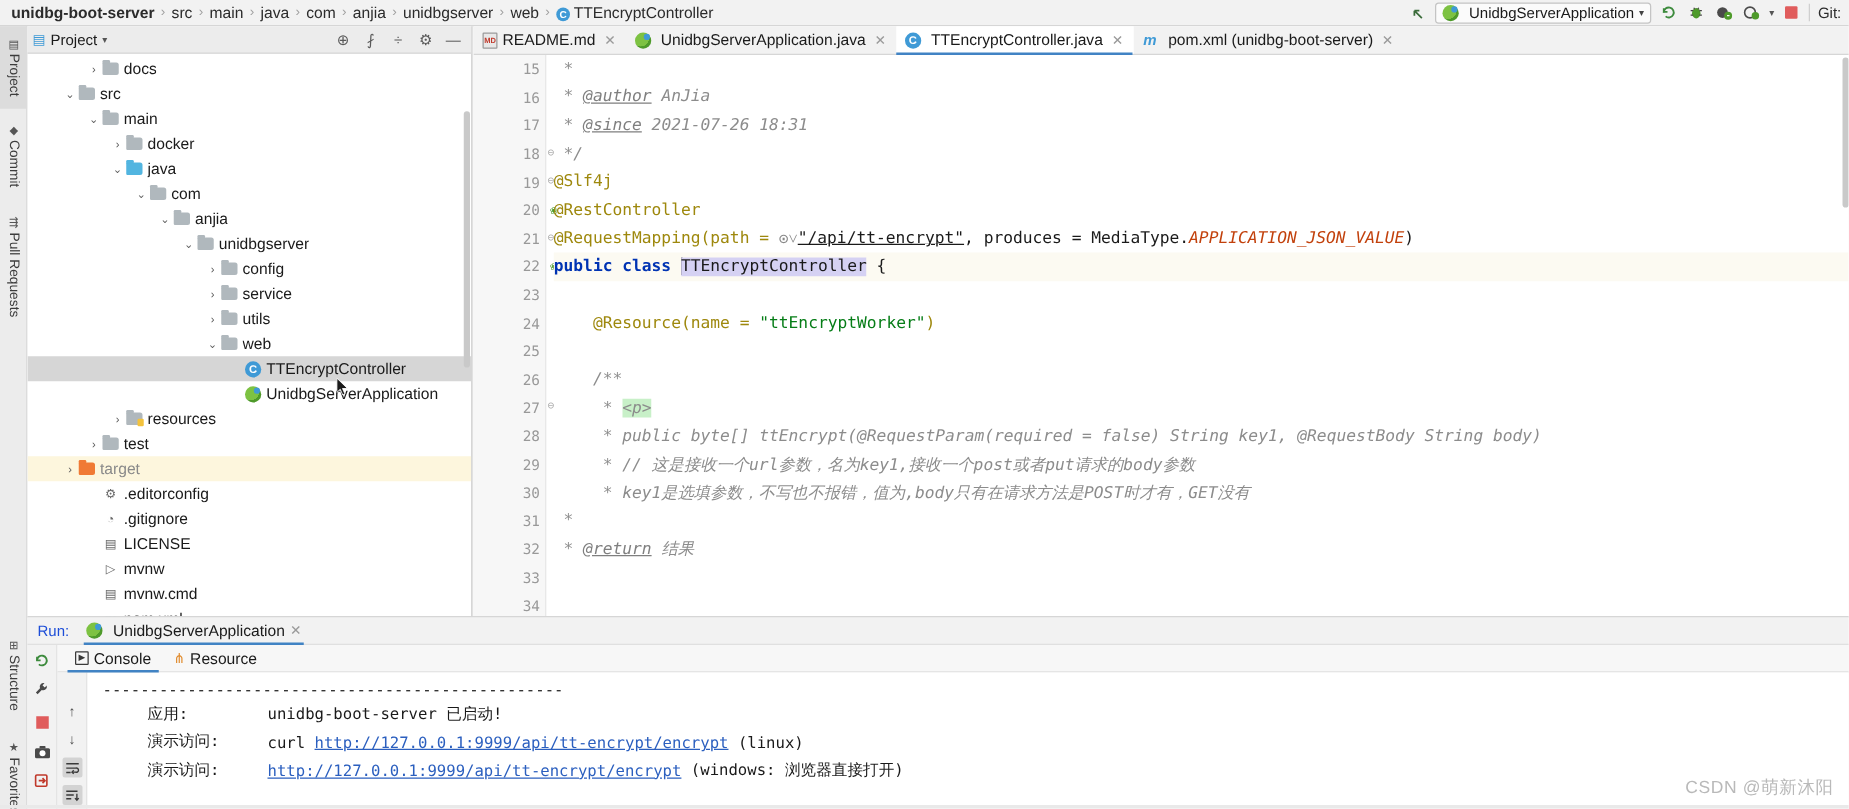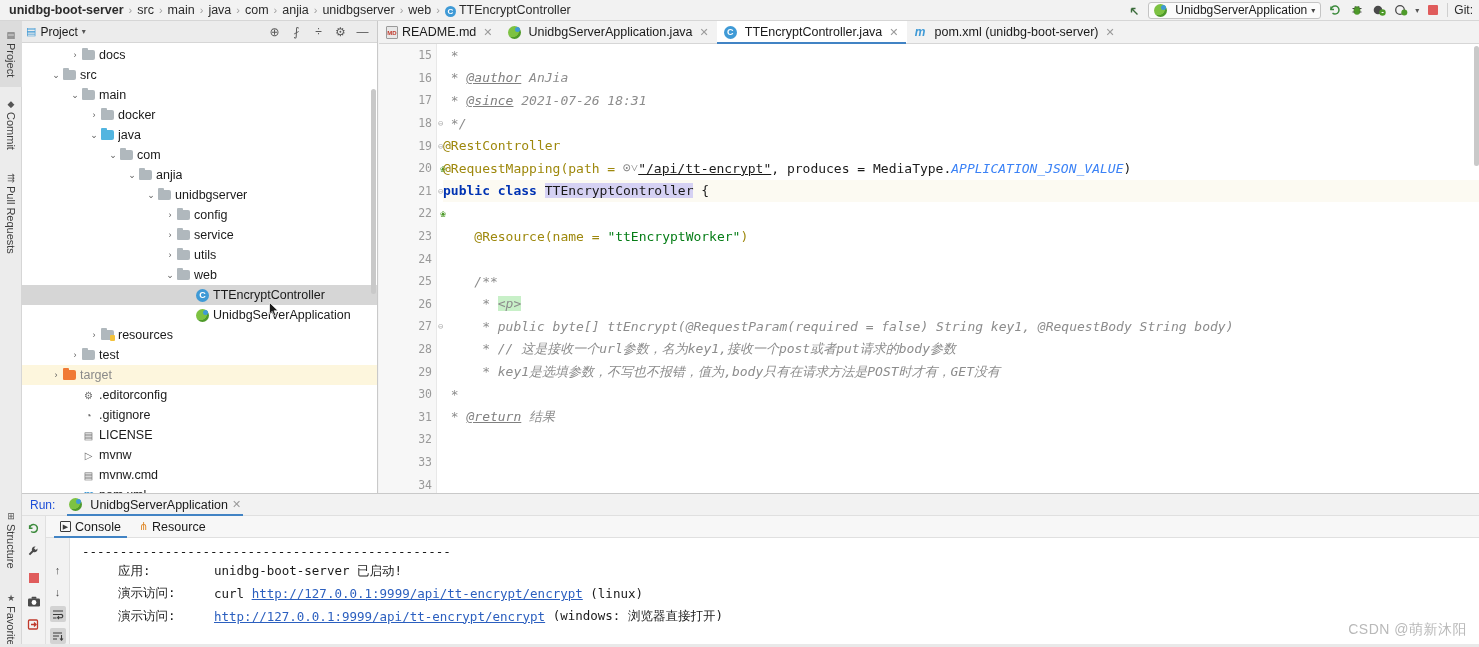--- a/index.html
+++ b/index.html
@@ -174,21 +174,21 @@
     white-space: pre; color: #1a1a1a;
   }
   .cline.cur { background: #fcfaf2; }
   .cmt { color: #8c8c8c; font-style: italic; }
   .cmt-tag { color: #7f7f7f; font-style: italic; text-decoration: underline; }
   .ann { color: #9e880d; }
   .kw { color: #0033b3; font-weight: bold; }
   .str { color: #067d17; }
   .typ { color: #1a1a1a; }
   .fld { color: #871094; }
-  .const { color: #3b82f6; font-style: italic; }
+  .const { color: #c2410c; font-style: italic; }
   .url { color: #1a1a1a; text-decoration: underline; }
   .sel-text { background: #d5d1f3; }
   .hl-green { background: #c8f0c8; }
   .caret-bar { display: inline-block; width: 1px; height: 14px; background: #222; vertical-align: middle; margin-right: -1px; }
   .gutter-scroll {
     position: absolute; right: 0; top: 2px; width: 5px; height: 120px;
     background: #c9c9c9; border-radius: 3px;
   }
   .bean-ico { color: #4e9a2a; font-size: 10px; }
 
@@ -596,20 +596,21 @@
           </div>
           <div class="gln">
             <span>34</span>
           </div>
         </div>
       <div class="codebody">
         <div class="cline"><span class="cmt"> *</span></div>
         <div class="cline"><span class="cmt"> * </span><span class="cmt-tag">@author</span><span class="cmt"> AnJia</span></div>
         <div class="cline"><span class="cmt"> * </span><span class="cmt-tag">@since</span><span class="cmt"> 2021-07-26 18:31</span></div>
         <div class="cline"><span class="cmt"> */</span></div>
+        <div class="cline"><span class="ann">@Slf4j</span></div>
         <div class="cline"><span class="ann">@RestController</span></div>
         <div class="cline"><span class="ann">@RequestMapping(path = </span><span style="color:#888;">⊙˅</span><span class="str url">"/api/tt-encrypt"</span><span>, produces = MediaType.</span><span class="const">APPLICATION_JSON_VALUE</span><span>)</span></div>
         <div class="cline cur"><span class="kw">public class </span><span class="caret-bar"></span><span class="sel-text">TTEncryptController</span><span> {</span></div>
         <div class="cline"></div>
         <div class="cline"><span>    </span><span class="ann">@Resource(name = </span><span class="str">"ttEncryptWorker"</span><span class="ann">)</span></div>
         <div class="cline"></div>
         <div class="cline"><span class="cmt">    /**</span></div>
         <div class="cline"><span class="cmt">     * </span><span class="cmt hl-green">&lt;p&gt;</span></div>
         <div class="cline"><span class="cmt">     * public byte[] ttEncrypt(@RequestParam(required = false) String key1, @RequestBody String body)</span></div>
         <div class="cline"><span class="cmt">     * // 这是接收一个url参数，名为key1,接收一个post或者put请求的body参数</span></div>

